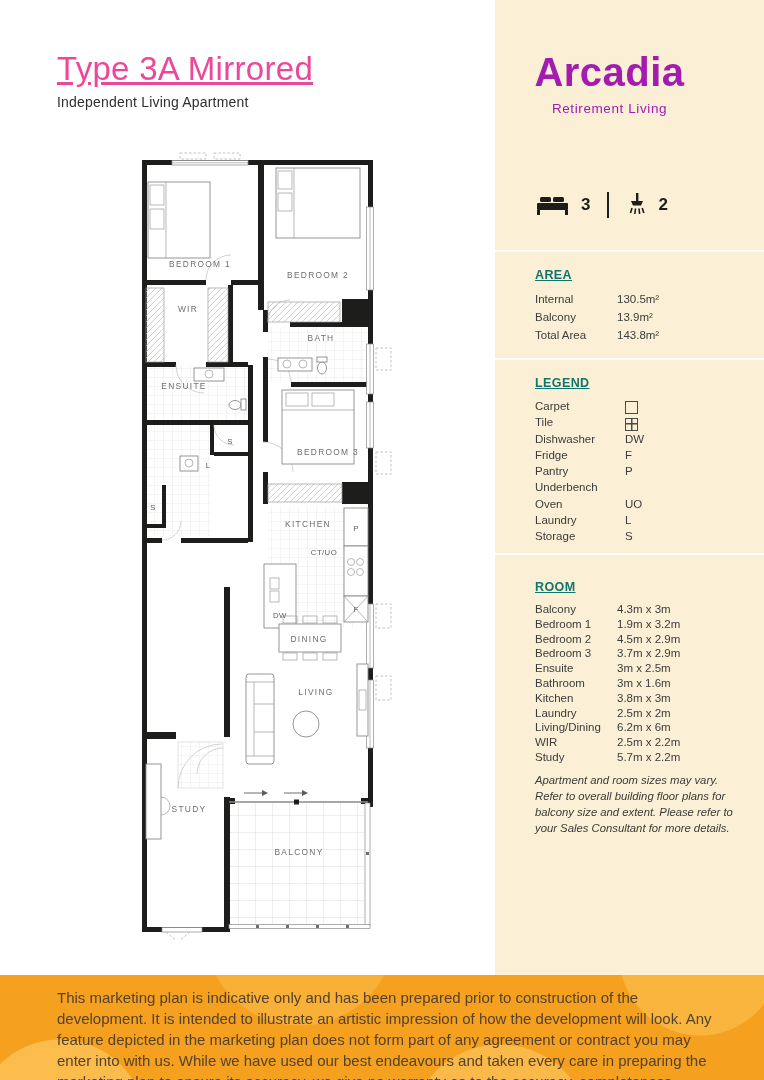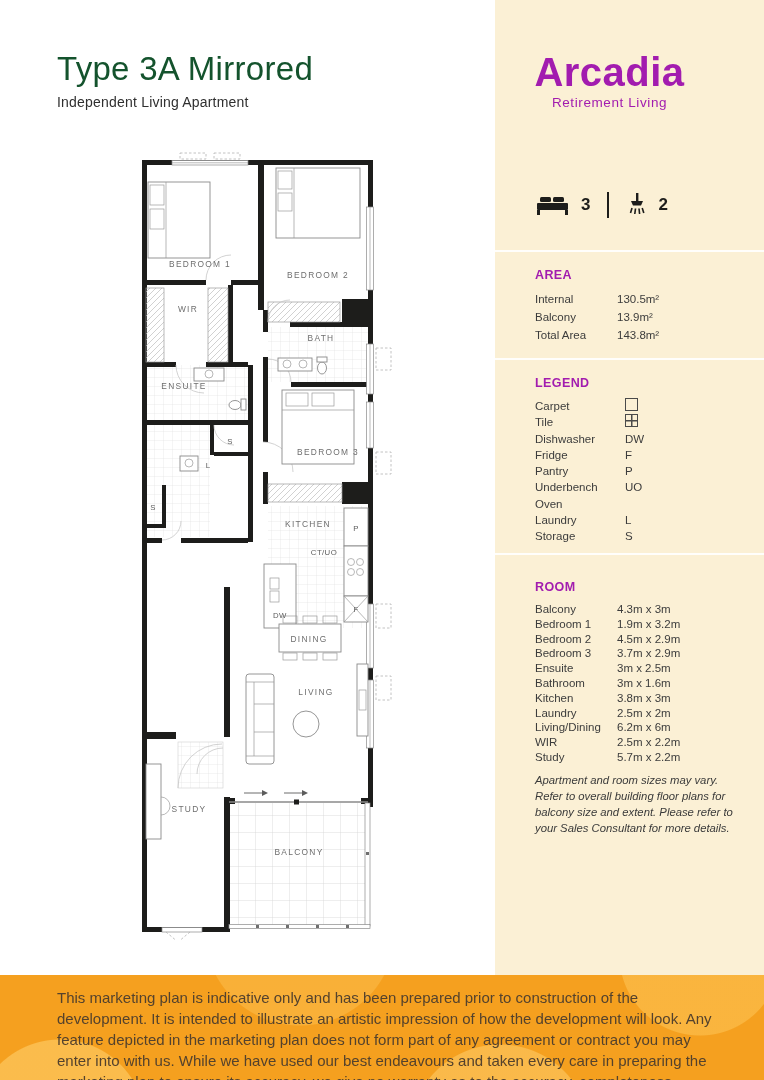--- a/index.html
+++ b/index.html
@@ -1,38 +1,38 @@
 <!DOCTYPE html>
 <html><head>
 <meta charset="utf-8">
 <style>
   html,body{margin:0;padding:0;}
   body{width:764px;height:1080px;position:relative;background:#ffffff;overflow:hidden;
        font-family:"Liberation Sans",sans-serif;}
 
   
   .hdr{position:absolute;left:57px;top:50px;}
-  .hdr h1{margin:0;font-size:33px;font-weight:500;color:#14532d;letter-spacing:.3px;}
+  .hdr h1{margin:0;font-size:33px;font-weight:500;color:#ec4899;letter-spacing:.3px;text-decoration:underline;}
   .hdr h2{margin:6px 0 0 0;font-size:14px;font-weight:400;color:#2f2f2f;letter-spacing:.2px;}
 
   
   .panel{position:absolute;left:495px;top:0;width:269px;height:975px;background:#fbf0d5;}
   .logo{position:absolute;top:52px;left:0;right:40px;text-align:center;color:#a21caf;}
   .logo .brand{font-size:40px;font-weight:700;letter-spacing:.5px;line-height:1;}
-  .logo .tag{font-size:13.5px;font-weight:400;letter-spacing:.6px;margin-top:3px;}
+  .logo .tag{font-size:13.5px;font-weight:400;letter-spacing:.6px;margin-top:9px;}
   .stats{position:absolute;top:192px;left:0;right:56px;display:flex;align-items:center;justify-content:center;gap:10px;color:#1d1d1b;}
   .stats .num{font-size:17px;font-weight:700;}
   .stats .vdiv{width:2px;height:26px;background:#1d1d1b;margin:0 6px;}
   .hdiv{position:absolute;left:0;right:0;height:2px;background:rgba(255,255,255,.9);}
   .sect{position:absolute;left:40px;right:18px;color:#3c3c3c;}
-  .sect h3{margin:0 0 8px 0;font-size:12.5px;font-weight:700;color:#a21caf;letter-spacing:.4px;}
+  .sect h3{margin:0 0 8px 0;font-size:12.5px;font-weight:700;color:#0f766e;letter-spacing:.4px;text-decoration:underline;}
   .row{display:flex;font-size:11.5px;}
   .area .row{line-height:18px;}
   .area .row .lb{width:82px;}
-  .legend .row{line-height:16.3px;align-items:flex-start;}
+  .legend .row{line-height:16.3px;align-items:flex-end;}
   .legend .row .lb{width:90px;}
   .roomtbl .row{line-height:14.8px;}
   .roomtbl .row .lb{width:82px;}
   .swatch{display:inline-block;width:11px;height:11px;border:1.5px solid #4a4a4a;background:#fbf0d5;}
   .swatch.tile{background-image:linear-gradient(#4a4a4a,#4a4a4a),linear-gradient(#4a4a4a,#4a4a4a);
     background-size:1.5px 100%,100% 1.5px;background-position:center center;background-repeat:no-repeat;}
   .note{position:absolute;left:40px;right:26px;top:772px;font-style:italic;font-size:11.3px;
         line-height:16px;color:#3a3a3a;}
 
   

